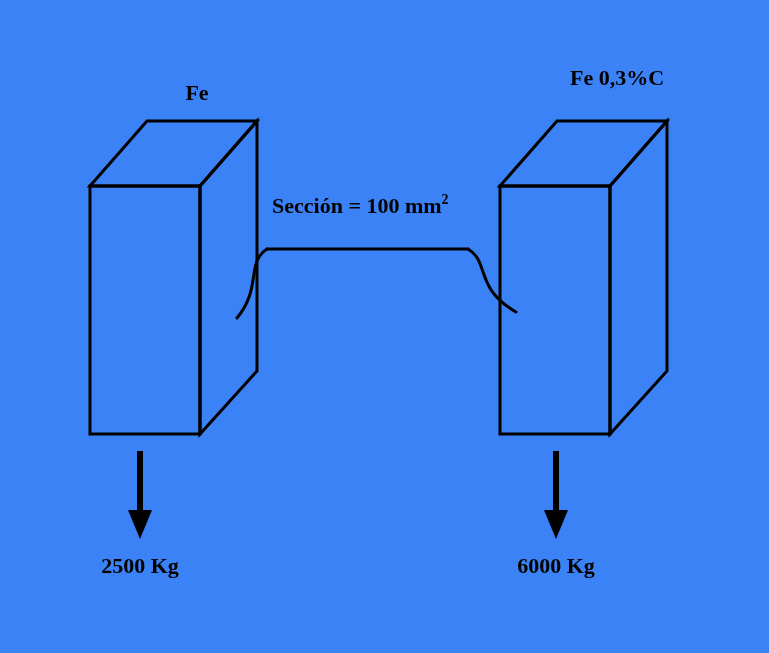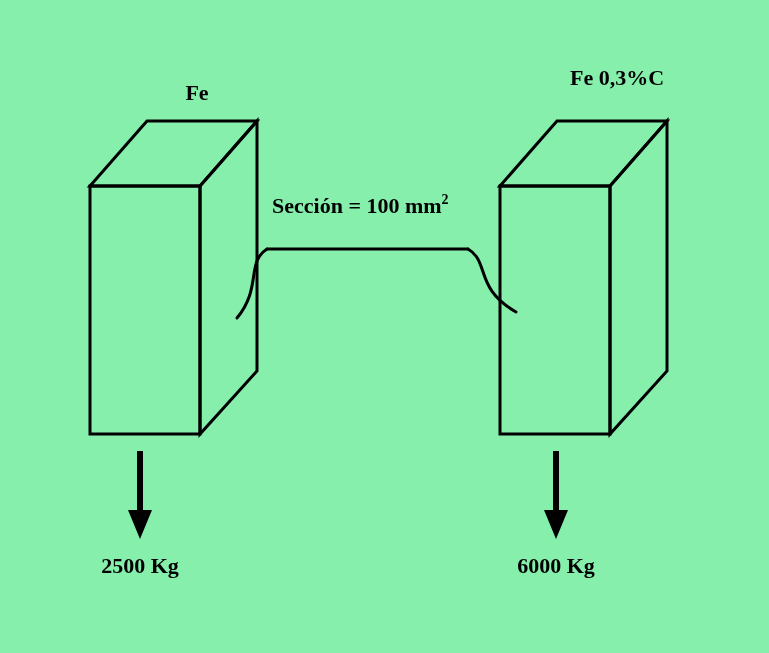--- a/index.html
+++ b/index.html
@@ -4,21 +4,21 @@
 <style>
   html, body {
     margin: 0;
     padding: 0;
     background: #ffffff;
   }
   .stage {
     position: relative;
     width: 769px;
     height: 653px;
-    background: #86efac;
+    background: #3b82f6;
     overflow: hidden;
     font-family: "Liberation Serif", serif;
   }
   svg text {
     font-family: "Liberation Serif", serif;
     font-weight: bold;
     fill: #000000;
   }
   .label-main { font-size: 22px; }
   .label-sup  { font-size: 14px; }

